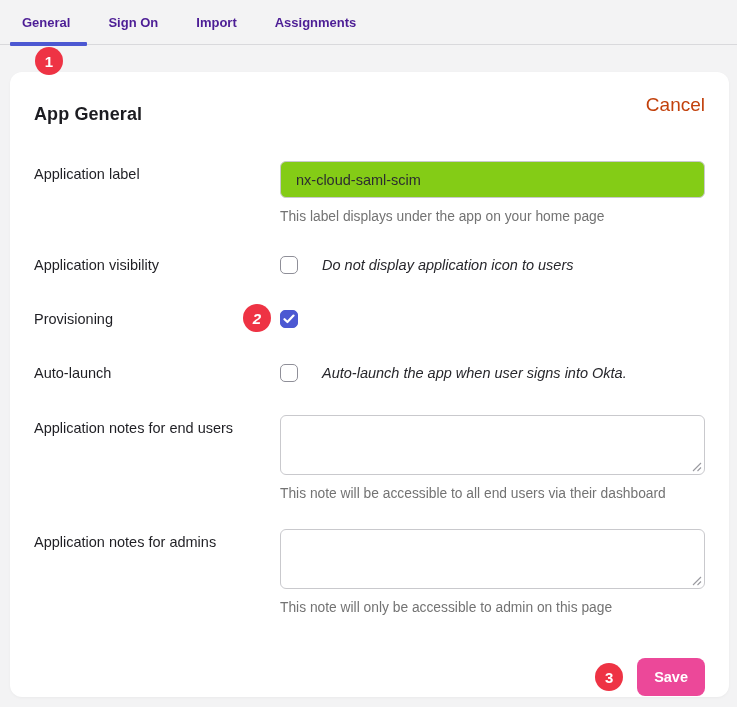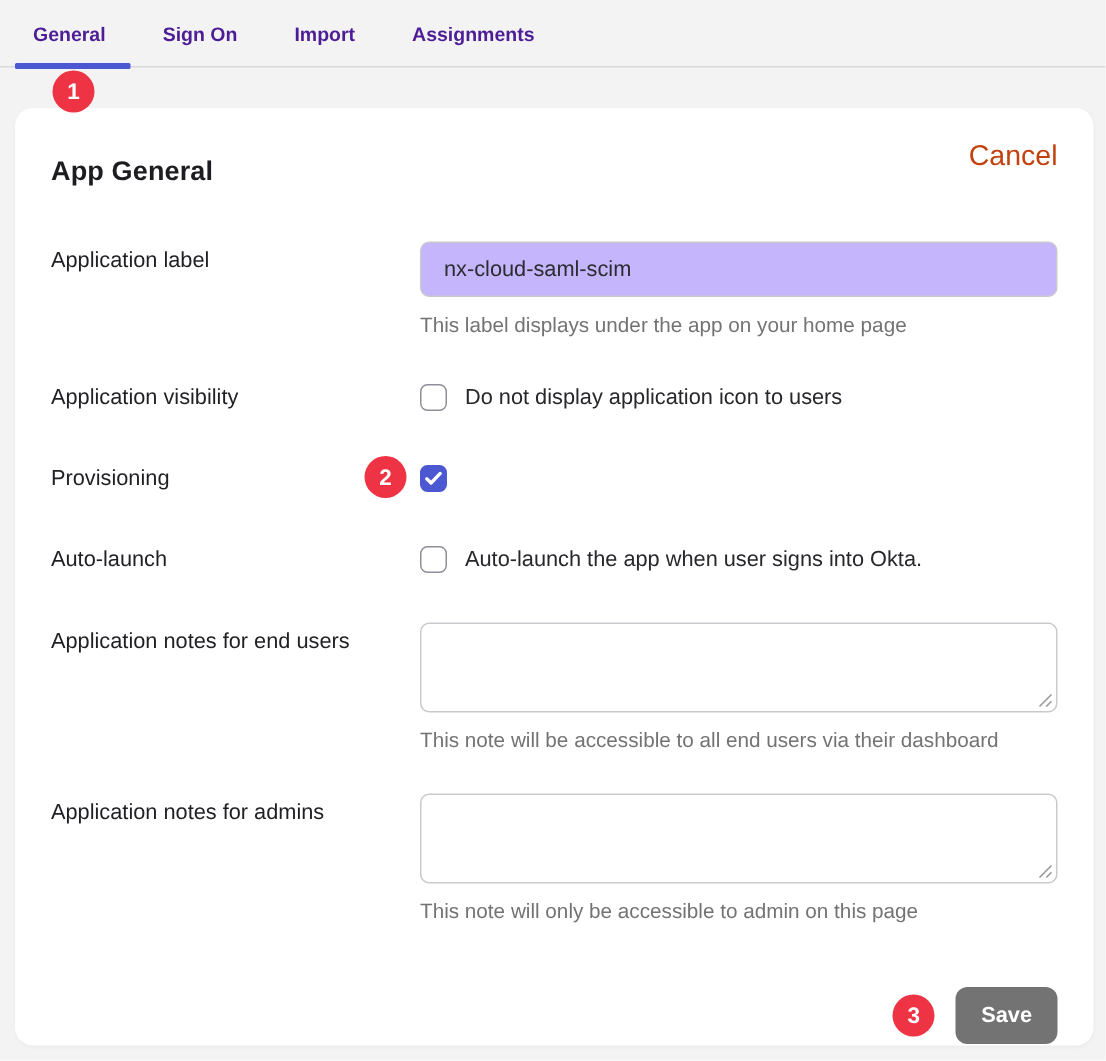--- a/index.html
+++ b/index.html
@@ -107,42 +107,43 @@
 
   .text-input {
     width: 100%;
     height: 37px;
     border: 1px solid #c9c9cd;
     border-radius: 6px;
     padding: 0 15px;
     font-size: 14.5px;
     font-family: "Liberation Sans", sans-serif;
     color: #2c2c30;
-    background: #c4b5fd;
+    background: #84cc16;
     outline: none;
   }
   .helper-text {
     margin-top: 10px;
     font-size: 13.8px;
     color: #737373;
     line-height: 17px;
   }
 
   .mb-row1 { margin-bottom: 30px; }
   .mb-cb   { margin-bottom: 34px; }
   .mb-cb2  { margin-bottom: 32px; }
   .mb-ta   { margin-bottom: 27px; }
 
   
   .cb-line {
     display: flex;
     align-items: center;
-    gap: 12px;
+    gap: 24px;
     position: relative;
     min-height: 20px;
+    font-style: italic;
   }
   .checkbox {
     width: 18px;
     height: 18px;
     border: 1.5px solid #8f8f98;
     border-radius: 5px;
     background: #ffffff;
     cursor: pointer;
     flex: 0 0 auto;
     display: flex;
@@ -197,21 +198,21 @@
     align-items: center;
     gap: 14px;
     margin-top: 42px;
   }
   .save-button {
     min-width: 59px;
     height: 38px;
     padding: 0 17px;
     border: none;
     border-radius: 8px;
-    background: #737373;
+    background: #ec4899;
     color: #ffffff;
     font-size: 14.5px;
     font-weight: 700;
     font-family: "Liberation Sans", sans-serif;
     cursor: pointer;
   }
 </style>
 </head>
 <body>
 

